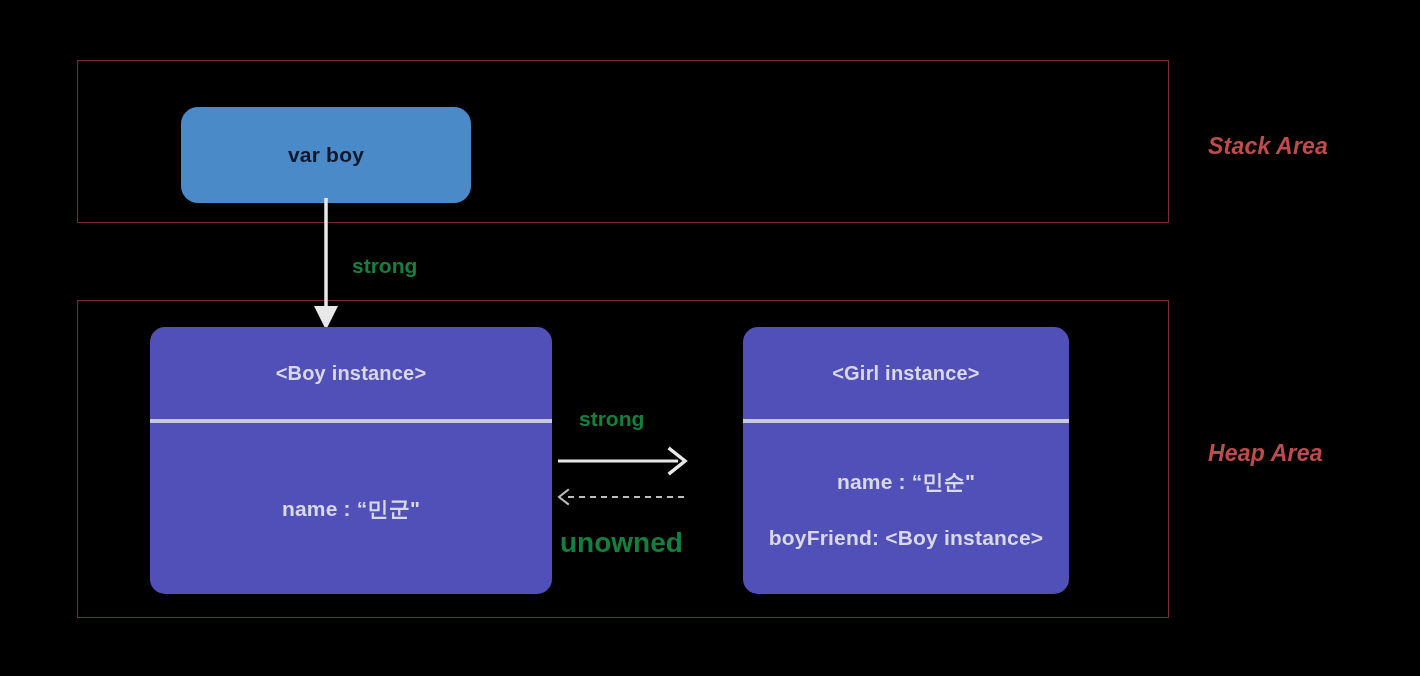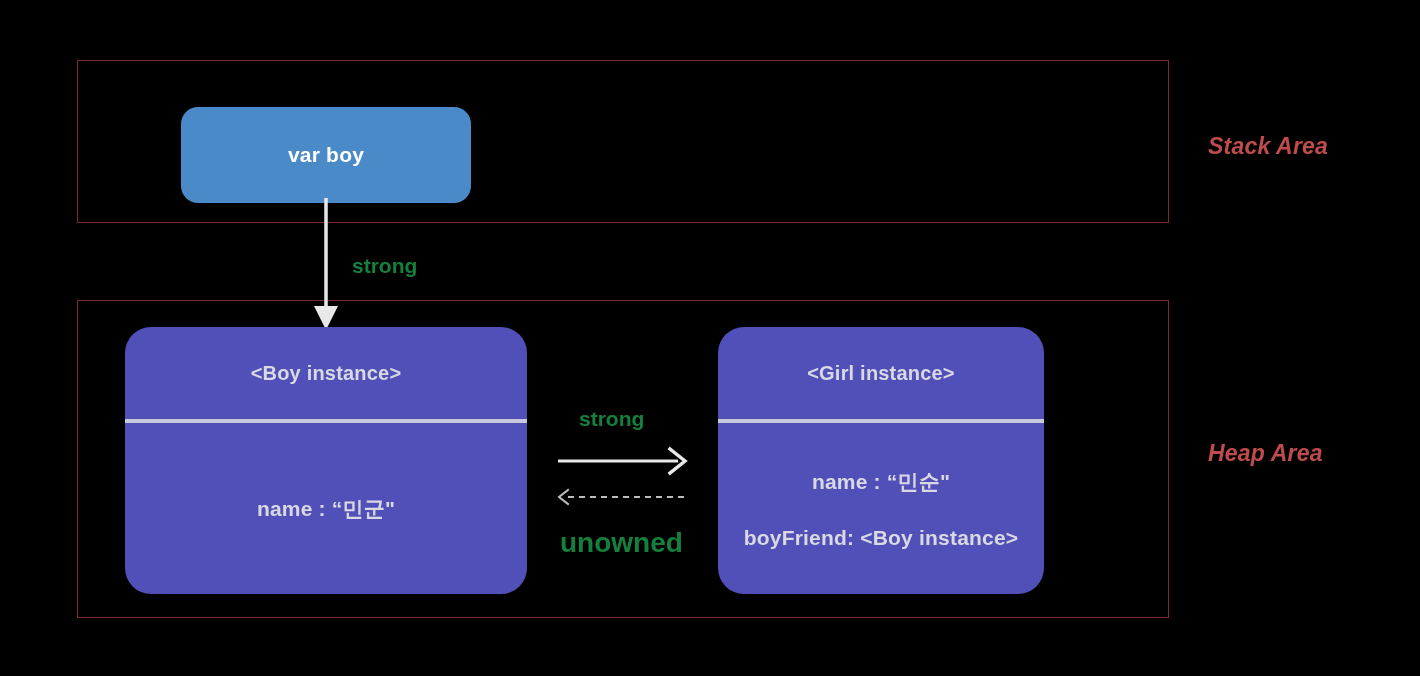--- a/index.html
+++ b/index.html
@@ -70,32 +70,33 @@
     top: 107px;
     width: 290px;
     height: 96px;
     background: #4a8ac8;
     border-radius: 17px;
     display: flex;
     align-items: center;
     justify-content: center;
   }
   #var-boy-box .box-title {
-    color: #ffffff;
+    color: #0f172a;
     font-size: 21px;
     font-weight: bold;
     letter-spacing: 0.2px;
   }
 
   
   .instance-box {
     position: absolute;
     background: #5150b8;
-    border-radius: 26px;
+    border-radius: 15px;
     overflow: hidden;
+    margin-left: 25px;
   }
   #boy-instance-box {
     left: 125px;
     top: 327px;
     width: 402px;
     height: 267px;
   }
   #girl-instance-box {
     left: 718px;
     top: 327px;

